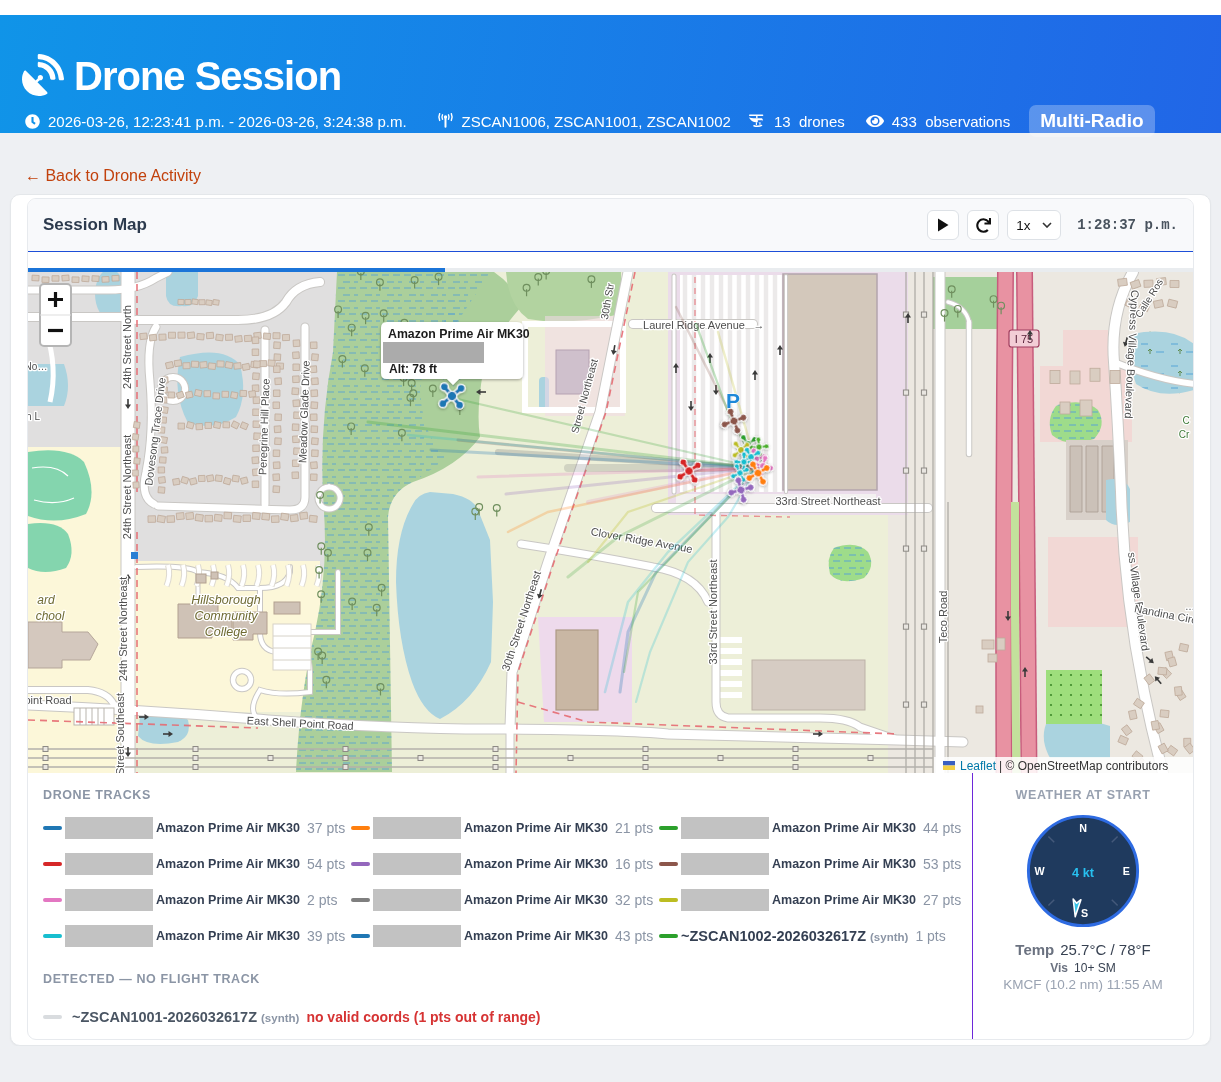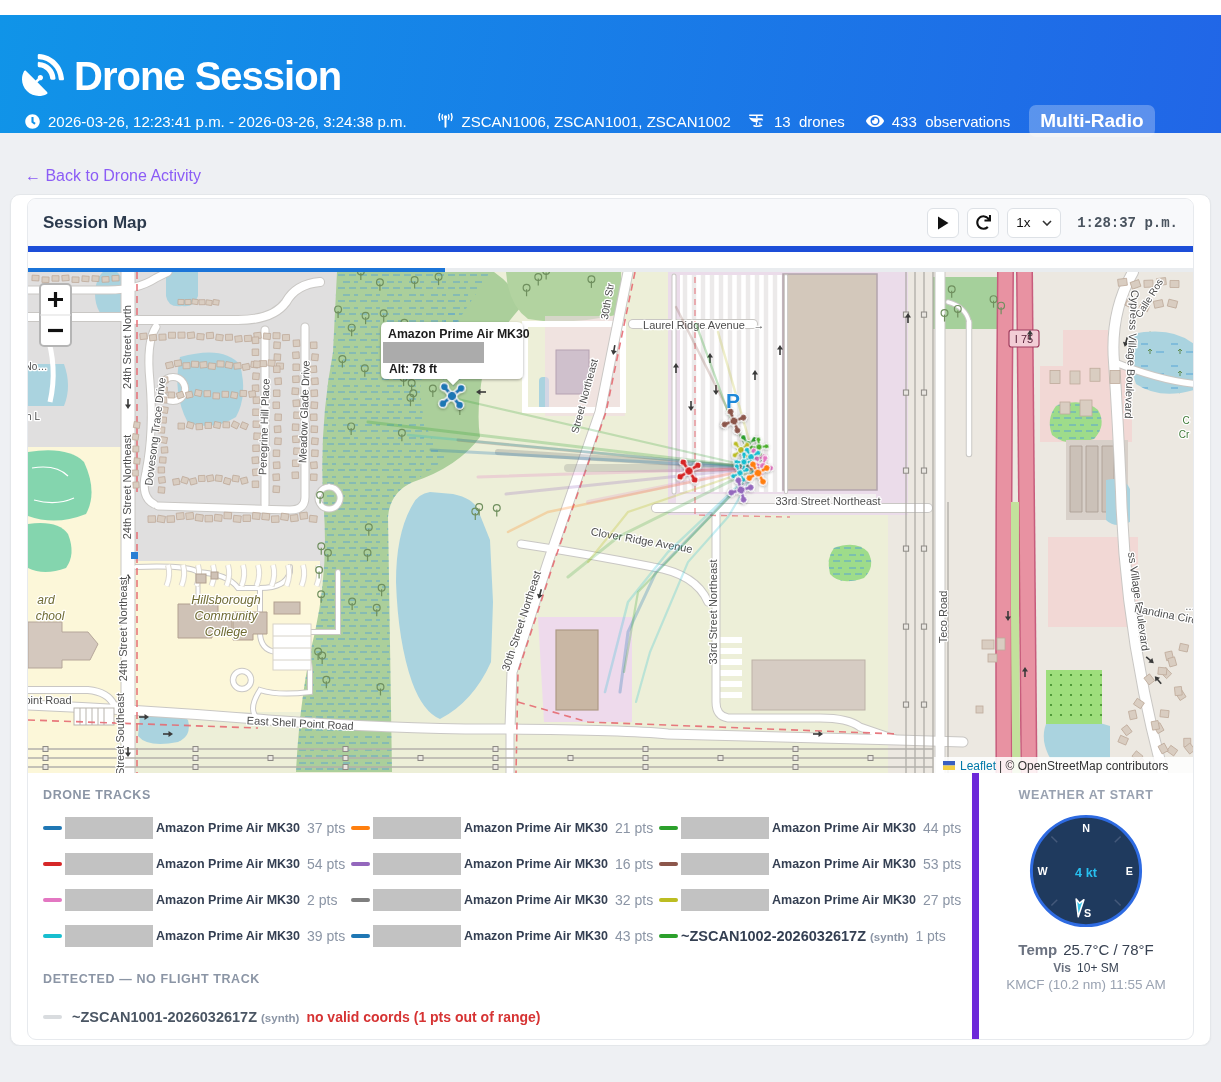--- a/index.html
+++ b/index.html
@@ -4,25 +4,25 @@
 * { margin:0; padding:0; box-sizing:border-box; }
 body { font-family:"Liberation Sans", sans-serif; background:#eef0f3; width:1221px; }
 .topwhite { height:15px; background:#fff; }
 header { height:118px; background:linear-gradient(100deg,#1094e8 0%,#2166e7 100%); color:#fff; padding:39px 25px 0; }
 .titleline { display:flex; align-items:center; gap:10px; margin-left:-3px; }
 .titleline h1 { font-size:40px; letter-spacing:-1px; line-height:1; padding-top:2px; }
 .meta { display:flex; align-items:center; margin-top:9px; font-size:15px; }
 .meta .ic { margin-right:8px; display:inline-flex; }
 .meta .gap { width:19px; }
 .badge { background:rgba(255,255,255,0.27); border-radius:7px; padding:5px 11px; font-weight:bold; font-size:19px; }
-.back { color:#8b5cf6; font-size:16px; margin:34px 0 0 25px; height:18px; line-height:18px; }
+.back { color:#c2410c; font-size:16px; margin:34px 0 0 25px; height:18px; line-height:18px; }
 .cardouter { background:#fff; border:1px solid #e4e7ea; border-radius:10px; margin:9px 10px 0; padding:3px 16px 5px;
   box-shadow:0 1px 2px rgba(0,0,0,0.04); }
 .cardinner { border:1px solid #e7eaee; border-radius:9px; overflow:hidden; }
-.chead { background:#f8f9fb; border-bottom:6px solid #1d4ed8; height:53px; display:flex; align-items:center; padding:0 15px; }
+.chead { background:#f8f9fb; border-bottom:1px solid #1d4ed8; height:53px; display:flex; align-items:center; padding:0 15px; }
 .chead .t { font-size:17px; font-weight:bold; color:#2c3a4d; }
 .ctrl { margin-left:auto; display:flex; align-items:center; gap:8px; }
 .btn { width:32px; height:30px; background:#fff; border:1px solid #dde1e6; border-radius:6px; display:flex; align-items:center; justify-content:center; }
 .sel { width:54px; height:30px; background:#fff; border:1px solid #dde1e6; border-radius:6px; display:flex; align-items:center; font-size:13.5px; color:#111; padding:4px 8px; justify-content:space-between; }
 .time { font-family:"Liberation Mono", monospace; font-size:14px; color:#49535e; font-weight:bold; margin-left:8px; }
 .strip { height:16px; background:#fff; }
 .prog { height:4px; background:#e9ecef; position:relative; }
 .prog .fill { position:absolute; left:0; top:0; bottom:0; width:417px; background:#1b74d8; }
 .mapwrap { height:501px; overflow:hidden; position:relative; background:#edefd8; }
 .bottom { display:flex; }
@@ -33,21 +33,21 @@
 .sw { width:19px; height:3.5px; border-radius:2px; flex:none; margin-right:3px; }
 .box { width:88px; height:22px; background:#c2c2c2; flex:none; margin-right:3px; }
 .lname { font-size:12.5px; font-weight:bold; color:#343f52; white-space:nowrap; }
 .syn { font-size:11.5px; color:#8b95a5; }
 .pts { font-size:14px; color:#8b95a5; margin-left:7px; white-space:nowrap; }
 .dethead { font-size:12.5px; font-weight:bold; color:#8b95a5; letter-spacing:0.6px; margin:25px 0 0; }
 .detrow { display:flex; align-items:center; margin-top:23px; }
 .detrow .sw { background:#d9dcdf; }
 .detname { font-size:14.5px; font-weight:bold; color:#4a5563; margin-left:7px; }
 .red { font-size:14px; font-weight:bold; color:#d63333; margin-left:7px; }
-.weather { flex:1; border-left:7px solid #6d28d9; padding-top:15px; text-align:center; }
+.weather { flex:1; border-left:1px solid #6d28d9; padding-top:15px; text-align:center; }
 .whead { font-size:12.5px; font-weight:bold; color:#98a1b0; letter-spacing:0.6px; }
 .compass { margin:11px auto 0; width:116px; height:116px; position:relative; }
 .temp { font-size:15px; color:#374151; margin-top:12px; }
 .temp b { color:#6b7280; margin-right:6px; }
 .vis { font-size:12px; color:#374151; margin-top:3px; }
 .vis b { color:#6b7280; margin-right:6px; }
 .kmcf { font-size:13.5px; color:#9aa3b2; margin-top:2px; }
 </style></head>
 <body>
 <div class="topwhite"></div>

